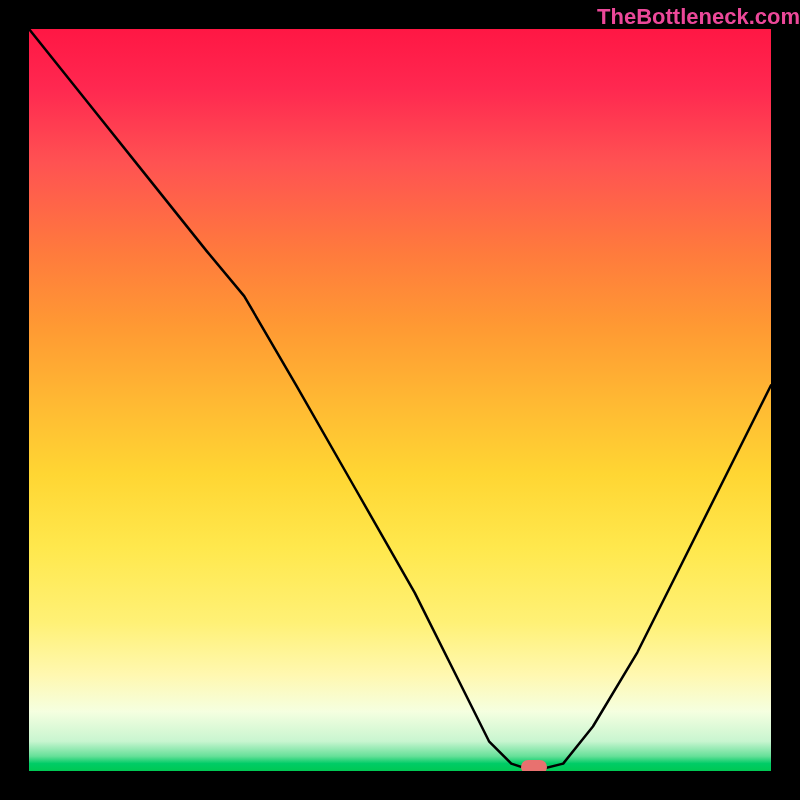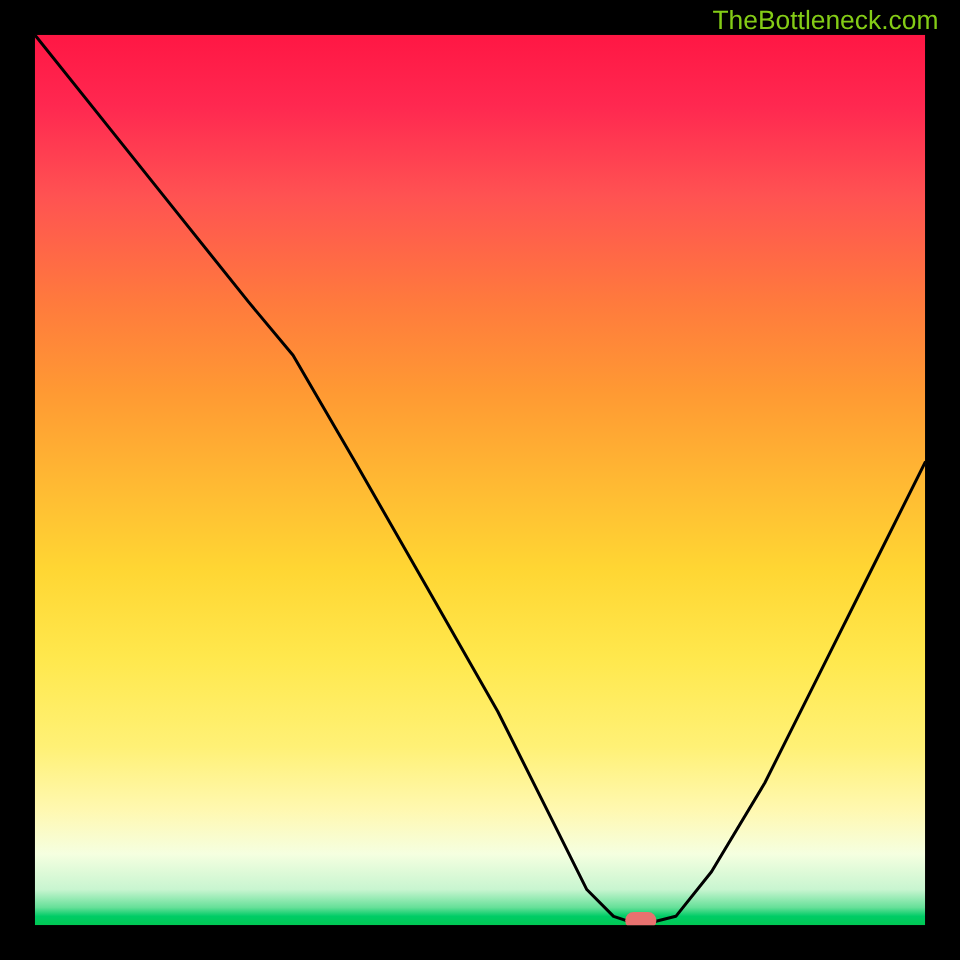--- a/index.html
+++ b/index.html
@@ -6,25 +6,25 @@
     margin: 0;
     padding: 0;
     width: 800px;
     height: 800px;
     background: #000;
     position: relative;
   }
   .watermark {
     position: absolute;
     top: 4px;
-    right: 18px;
+    right: 0;
     font-family: Arial, Helvetica, sans-serif;
     font-size: 22px;
-    font-weight: normal;
-    color: #84cc16;
+    font-weight: bold;
+    color: #ec4899;
     z-index: 10;
   }
   .plot-area {
     position: absolute;
     left: 29px;
     top: 29px;
     width: 742px;
     height: 742px;
     overflow: hidden;
   }

